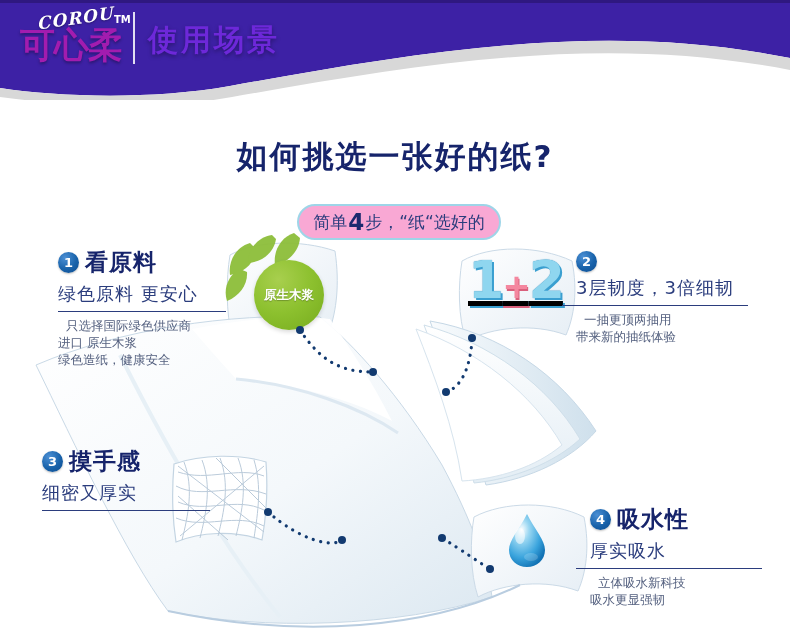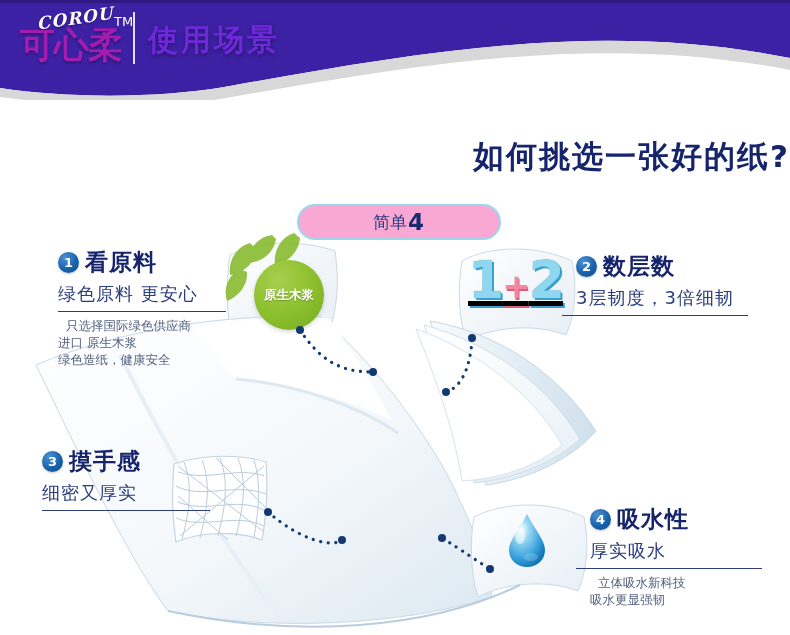--- a/index.html
+++ b/index.html
@@ -40,22 +40,22 @@
     font-weight: bold;
     letter-spacing: 1px;
     transform: rotate(-8deg) skewX(-6deg);
     text-shadow: 0 1px 2px rgba(0,0,0,.35);
     font-family: "DejaVu Serif", "Liberation Serif", serif;
   }
   #brand-tm {
     position: absolute;
     left: 96px; top: 6px;
     color: #ffffff;
-    font-size: 13px;
-    font-weight: normal;
+    font-size: 10px;
+    font-weight: bold;
   }
   #brand-cn {
     position: absolute;
     left: 2px; top: 16px;
     color: #a21caf;
     font-size: 35px;
     font-weight: bold;
     letter-spacing: -1px;
     line-height: 42px;
     text-shadow: 0 2px 3px rgba(0,0,0,.30);
@@ -76,21 +76,21 @@
     letter-spacing: 3px;
     text-shadow: 0 2px 4px rgba(0,0,0,.35);
     z-index: 5;
   }
 
   
   #main-title {
     position: absolute;
     top: 136px;
     width: 790px;
-    text-align: right;
+    text-align: center;
     font-size: 31px;
     font-weight: bold;
     color: #16246b;
     letter-spacing: 2px;
   }
 
   #subtitle-pill {
     position: absolute;
     top: 204px;
     left: 297px;
@@ -262,20 +262,21 @@
 
   <div id="header-divider"></div>
   <div id="header-title">使用场景</div>
 </div>
 
 <div id="main-title">如何挑选一张好的纸?</div>
 
 <div id="subtitle-pill">
   <span>简单</span>
   <span class="big4">4</span>
+  <span>步，“纸“选好的</span>
 </div>
 
 <div id="tissue-stage">
   <svg width="790" height="410" viewBox="0 0 790 410">
     <defs>
       <linearGradient id="sheetA" x1="0" y1="0" x2="1" y2="1">
         <stop offset="0%" stop-color="#ffffff"></stop>
         <stop offset="55%" stop-color="#f4f8fb"></stop>
         <stop offset="100%" stop-color="#dce8f1"></stop>
       </linearGradient>
@@ -408,24 +409,27 @@
   <div class="feat-desc">
     <div>只选择国际绿色供应商</div>
     <div>进口 原生木浆</div>
     <div>绿色造纸，健康安全</div>
   </div>
 </div>
 
 <div class="feature" id="feature-2">
   <div class="feat-head">
     <span class="num-badge">2</span>
-    <span class="feat-title">数层数</span>
   </div>
   <div class="feat-sub">3层韧度，3倍细韧</div>
   <div class="feat-rule"></div>
+  <div class="feat-desc">
+    <div>一抽更顶两抽用</div>
+    <div>带来新的抽纸体验</div>
+  </div>
 </div>
 
 <div class="feature" id="feature-3">
   <div class="feat-head">
     <span class="num-badge">3</span>
     <span class="feat-title">摸手感</span>
   </div>
   <div class="feat-sub">细密又厚实</div>
   <div class="feat-rule"></div>
 </div>

